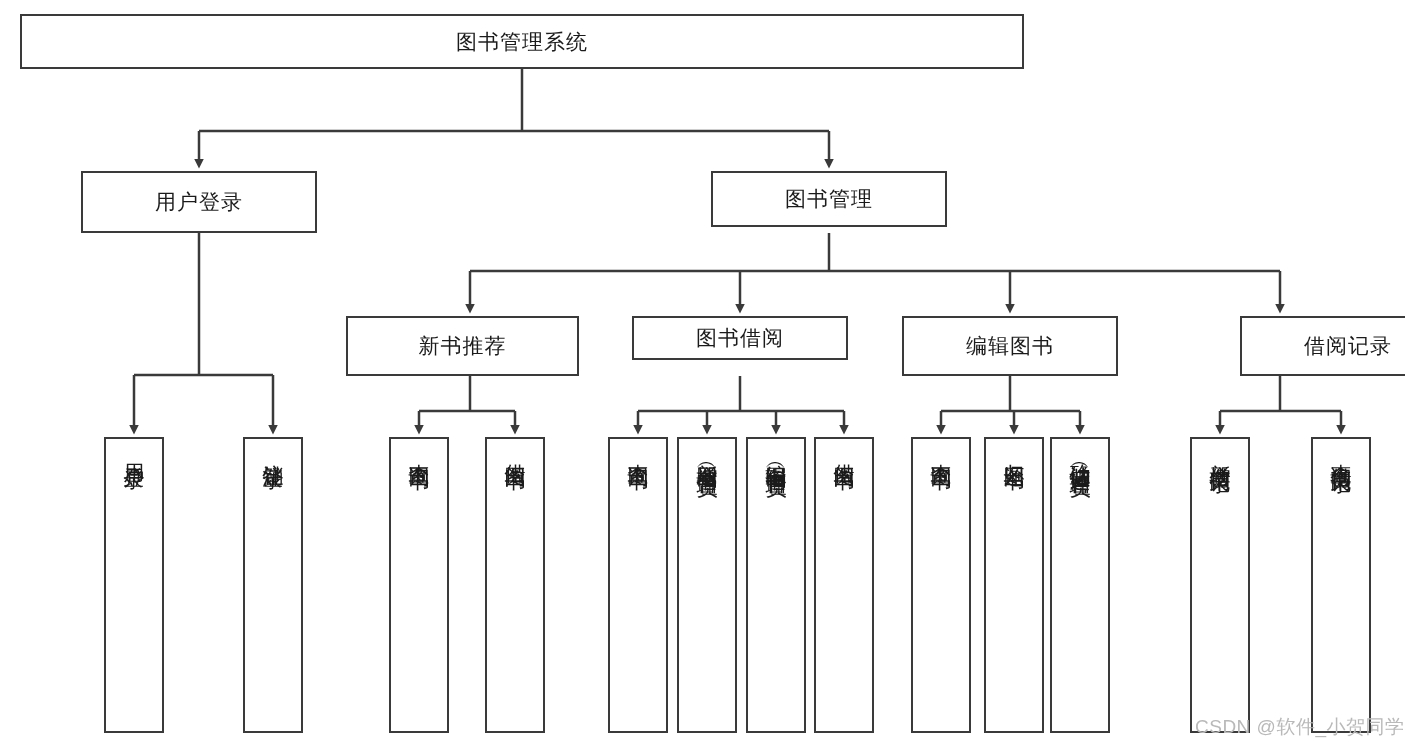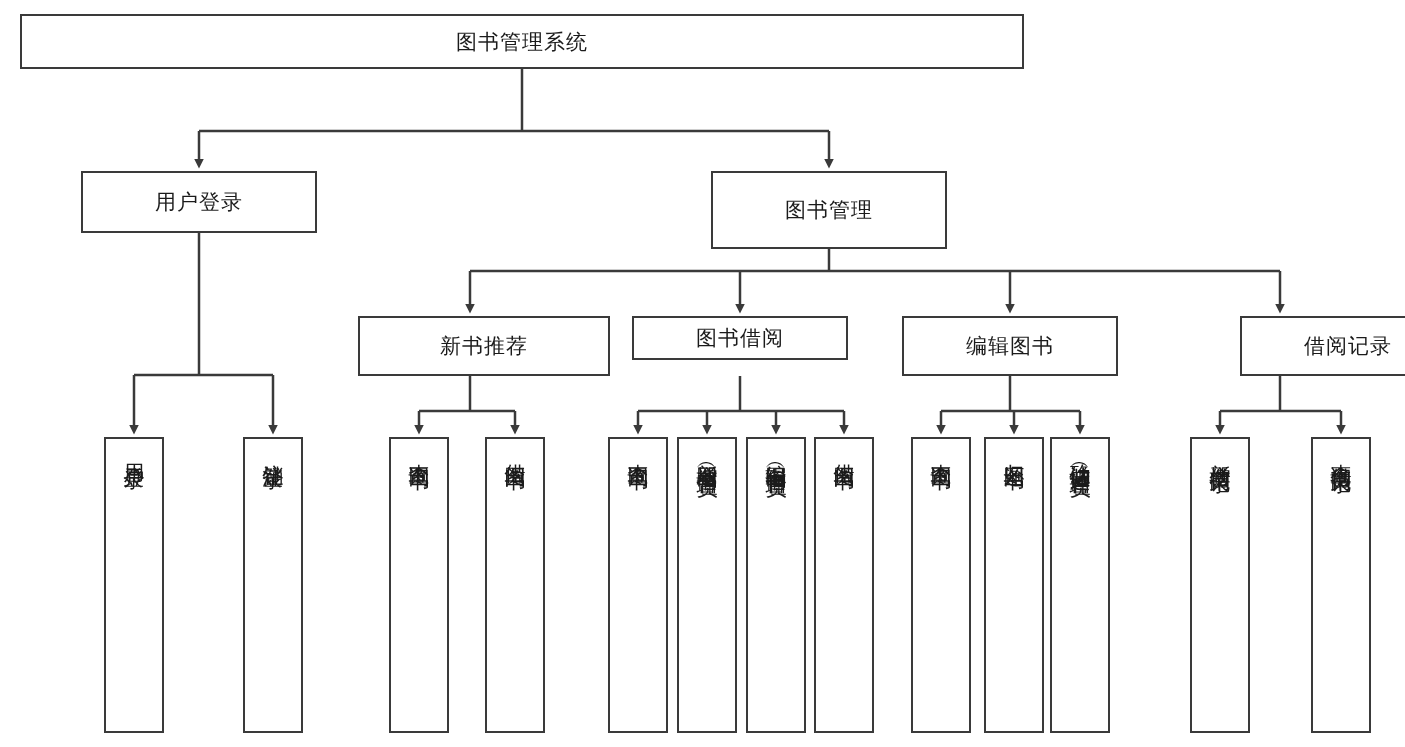--- a/index.html
+++ b/index.html
@@ -110,24 +110,24 @@
       </g>
   </svg>
 
   <div id="nodes-layer">
       <div class="node horizontal" style="left: 20px; top: 14px; width: 1004px; height: 55px;">
         <span>图书管理系统</span>
       </div>
       <div class="node horizontal" style="left: 81px; top: 171px; width: 236px; height: 62px;">
         <span>用户登录</span>
       </div>
-      <div class="node horizontal" style="left: 711px; top: 171px; width: 236px; height: 78px;">
+      <div class="node horizontal" style="left: 711px; top: 171px; width: 236px; height: 56px;">
         <span>图书管理</span>
       </div>
-      <div class="node horizontal" style="left: 358px; top: 316px; width: 252px; height: 60px;">
+      <div class="node horizontal" style="left: 346px; top: 316px; width: 233px; height: 60px;">
         <span>新书推荐</span>
       </div>
       <div class="node horizontal" style="left: 632px; top: 316px; width: 216px; height: 44px;">
         <span>图书借阅</span>
       </div>
       <div class="node horizontal" style="left: 902px; top: 316px; width: 216px; height: 60px;">
         <span>编辑图书</span>
       </div>
       <div class="node horizontal" style="left: 1207px; top: 316px; width: 216px; height: 60px; margin-left: 33px;">
         <span>借阅记录</span>
@@ -166,14 +166,15 @@
         <span class="vtext">确认归还（管理员）</span>
       </div>
       <div class="node vertical" style="left: 1190px; top: 437px; width: 60px; height: 296px;">
         <span class="vtext">新增借阅记录</span>
       </div>
       <div class="node vertical" style="left: 1311px; top: 437px; width: 60px; height: 296px;">
         <span class="vtext">查询借阅记录</span>
       </div>
     </div>
 
+  <div class="watermark" style="left: 1195px; top: 714px;">CSDN @软件_小贺同学</div>
 
 </div>
 
 </body></html>

